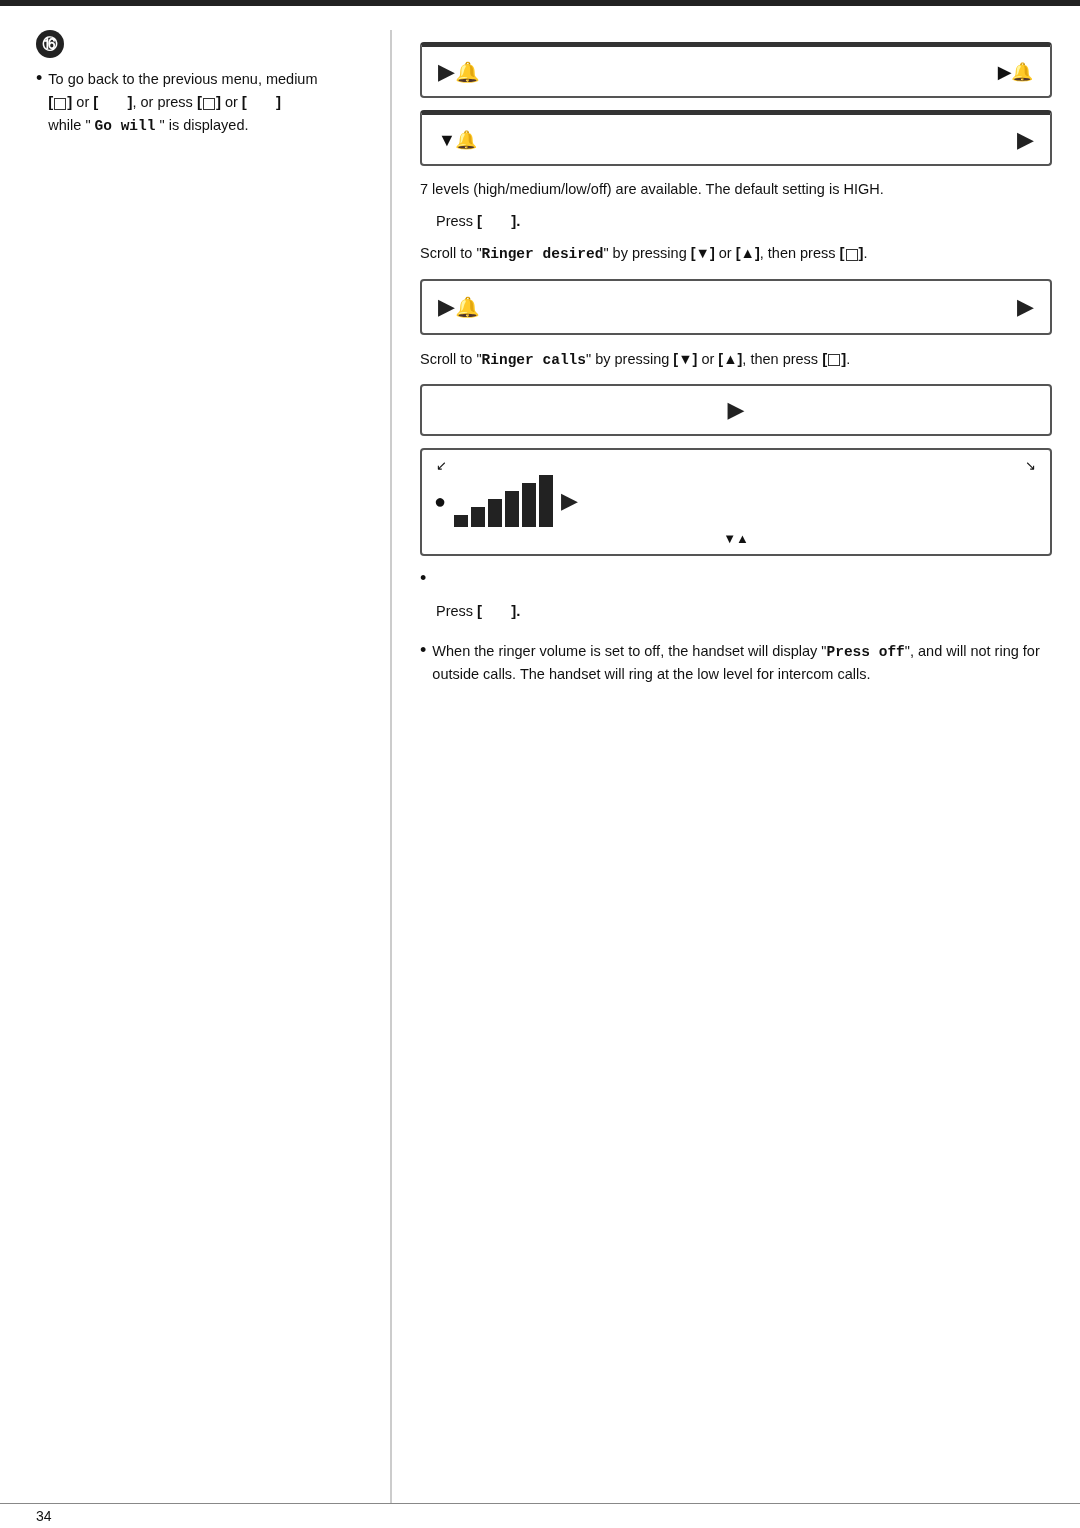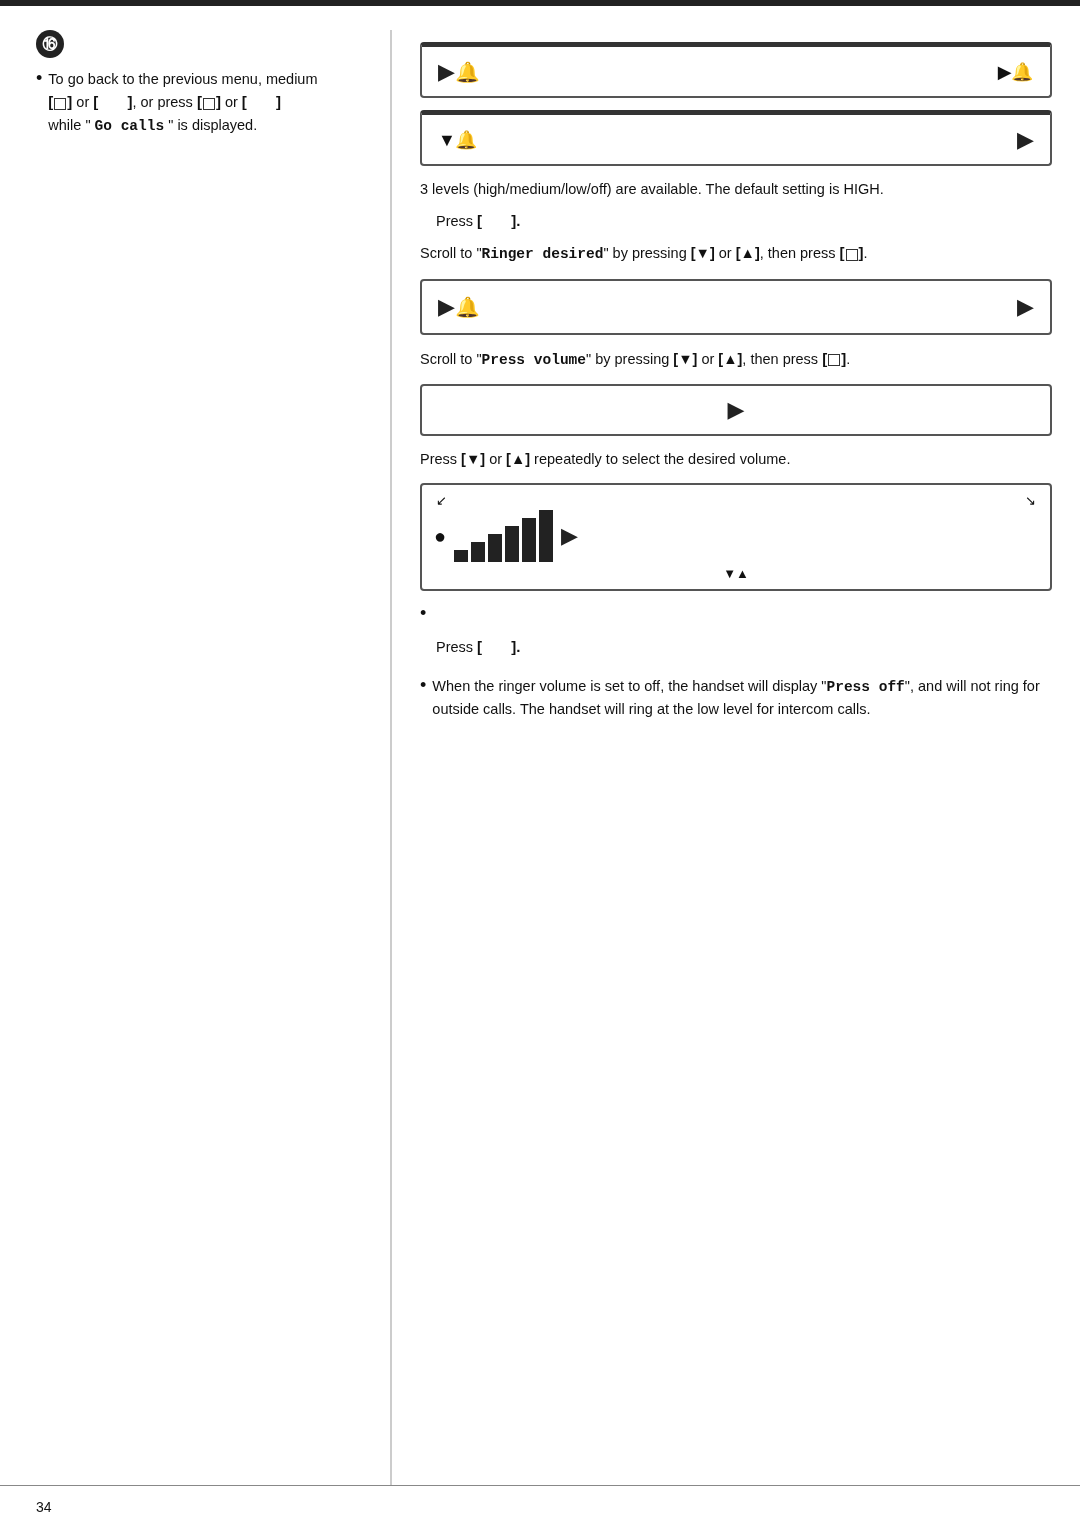--- a/index.html
+++ b/index.html
@@ -140,21 +140,21 @@
       line-height: 1.6;
       margin: 8px 0;
     }
     .step-text-indent {
       font-size: 14.5px;
       line-height: 1.6;
       margin: 4px 0 4px 16px;
     }
     .bottom-bar {
       border-top: 1.5px solid #888;
-      padding: 13px 36px;
+      padding: 4px 36px;
       font-size: 14px;
     }
     .circle-num {
       display: inline-flex;
       align-items: center;
       justify-content: center;
       width: 28px;
       height: 28px;
       border-radius: 50%;
       background: #222;
@@ -185,21 +185,21 @@
   <div class="content-area">
 
     <div class="left-col">
       <div class="circle-num">⑯</div>
 
       <div class="bullet-para">
         <span class="bullet-dot">•</span>
         <span>
           <span>To go back to the previous menu, medium</span><br>
           <span><span class="bracket">[</span><span class="inline-sq"></span><span class="bracket">]</span> or <span class="bracket">[&nbsp;&nbsp;&nbsp;&nbsp;&nbsp;&nbsp;&nbsp;</span><span class="bracket">]</span>, or press <span class="bracket">[</span><span class="inline-sq"></span><span class="bracket">]</span> or <span class="bracket">[&nbsp;&nbsp;&nbsp;&nbsp;&nbsp;&nbsp;&nbsp;</span><span class="bracket">]</span></span><br>
-          <span>while " <code>Go calls</code> " is displayed.</span>
+          <span>while " <code>Go will</code> " is displayed.</span>
         </span>
       </div>
     </div>
 
     <div class="divider-vertical"></div>
 
     <div class="right-col">
 
       <div class="display-box thick-top">
         <span class="arrow-right">▶</span>
@@ -207,49 +207,46 @@
         <span style="flex:1"></span>
         <span style="font-size:18px;">▶🔔</span>
       </div>
 
       <div class="display-box" style="border-top: 5px solid #333;">
         <span style="font-size:18px;">▼🔔</span>
         <span style="flex:1"></span>
         <span class="arrow-right">▶</span>
       </div>
 
-      <p class="step-text">3 levels (high/medium/low/off) are available. The default setting is HIGH.</p>
+      <p class="step-text">7 levels (high/medium/low/off) are available. The default setting is HIGH.</p>
 
       <p class="step-text-indent">
         <span>Press</span>
         <span class="bracket"> [&nbsp;&nbsp;&nbsp;&nbsp;&nbsp;&nbsp;&nbsp;].</span>
       </p>
 
       <p class="step-text">
         Scroll to "<code>Ringer desired</code>" by pressing <strong>[▼]</strong> or <strong>[▲]</strong>, then press <span class="bracket">[</span><span class="inline-sq"></span><span class="bracket">]</span>.
       </p>
 
       <div class="display-box">
         <span class="arrow-right">▶</span>
         <span class="speaker-icon">🔔</span>
         <span style="flex:1"></span>
         <span class="arrow-right">▶</span>
       </div>
 
       <p class="step-text">
-        Scroll to "<code>Press volume</code>" by pressing <strong>[▼]</strong> or <strong>[▲]</strong>, then press <span class="bracket">[</span><span class="inline-sq"></span><span class="bracket">]</span>.
+        Scroll to "<code>Ringer calls</code>" by pressing <strong>[▼]</strong> or <strong>[▲]</strong>, then press <span class="bracket">[</span><span class="inline-sq"></span><span class="bracket">]</span>.
       </p>
 
       <div class="display-box-small">
         <span class="arrow-right">▶</span>
       </div>
 
-      <p class="step-text">
-        Press <strong>[▼]</strong> or <strong>[▲]</strong> repeatedly to select the desired volume.
-      </p>
 
       <div class="volume-bar-box">
         <div class="corner-arrows">
           <span style="font-size:13px;">↙</span>
           <span style="font-size:13px;">↘</span>
         </div>
         <div class="volume-bar-row">
           <span class="vol-dot">●</span>
           <div class="vol-bars">
             <div class="vol-bar" style="height:12px;"></div>

